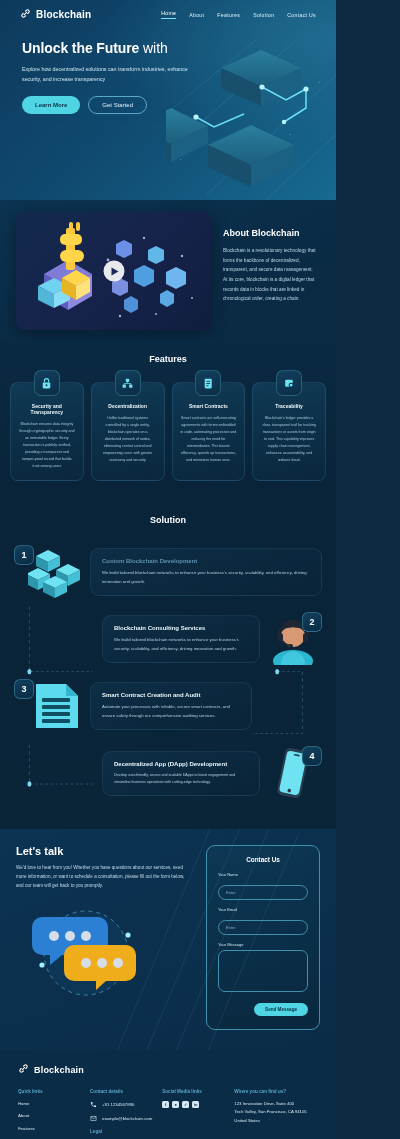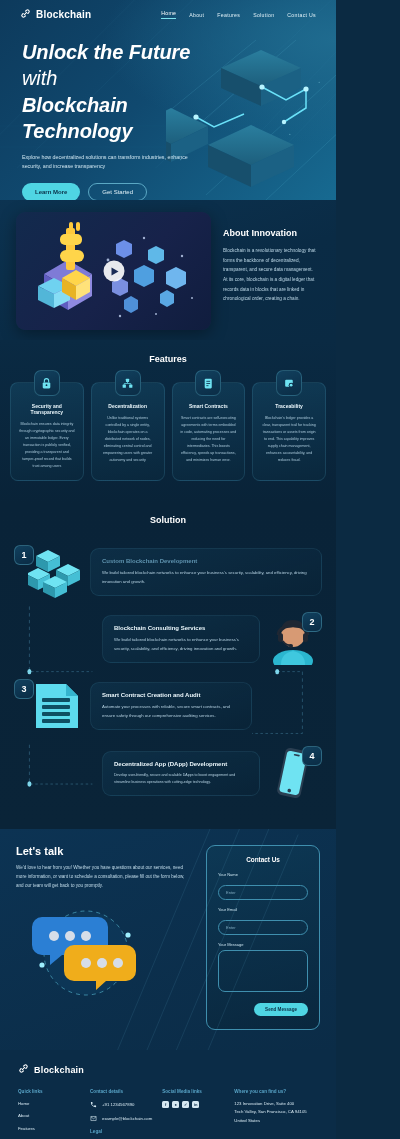--- a/index.html
+++ b/index.html
@@ -18,21 +18,21 @@
       linear-gradient(135deg,#0d3a5c 0%,#10496f 45%,#176a91 100%);}
   .grid-lines{position:absolute;inset:0;opacity:.5;}
   .nav{position:relative;z-index:5;display:flex;align-items:center;justify-content:space-between;
     padding:8px 16px 0 20px;}
   .logo{display:flex;align-items:center;gap:5px;font-size:10px;font-weight:700;letter-spacing:.2px;color:#fff;}
   .logo svg{width:11px;height:11px;}
   .nav-links{display:flex;gap:13px;align-items:center;padding-right:4px;}
   .nav-links a{font-size:5.2px;color:#dff0f7;text-decoration:none;letter-spacing:.3px;}
   .nav-links a.active{color:#fff;border-bottom:1px solid #7fe3ef;padding-bottom:2px;}
   .hero-copy{position:relative;z-index:5;padding:18px 20px 0 22px;max-width:215px;}
-  .hero-copy h1{font-size:20px;line-height:1.32;font-weight:700;color:#fff;letter-spacing:-.1px;font-style:italic;}
+  .hero-copy h1{font-size:14px;line-height:1.32;font-weight:700;color:#fff;letter-spacing:-.1px;}
   .hero-copy h1 .thin{font-weight:400;}
   .hero-copy p{margin-top:8px;font-size:5.3px;line-height:1.85;color:#cfe6f1;max-width:170px;}
   .hero-btns{margin-top:11px;display:flex;gap:8px;}
   .btn-fill{background:#4fd5e3;color:#0a3148;border:none;border-radius:20px;
     padding:5px 13px;font-size:6px;font-weight:600;cursor:pointer;font-family:inherit;}
   .btn-out{background:transparent;color:#dff0f7;border:1px solid #5aa8c4;border-radius:20px;
     padding:5px 13px;font-size:6px;cursor:pointer;font-family:inherit;}
   .hero-art{position:absolute;right:0;top:30px;width:170px;height:170px;z-index:2;}
 
   
@@ -205,21 +205,20 @@
           <circle cx="140" cy="59" r="2.6"></circle>
         <circle cx="30" cy="87" r="2.6"></circle>
           <circle cx="118" cy="92" r="2.2"></circle>
       </g>
     </svg>
 
     <div class="hero-copy">
       <h1>
         <span>Unlock the Future</span>
         <span class="thin">with</span><br>
-        <span>Blockchain Technology</span>
       </h1>
       <p>Explore how decentralized solutions can transform industries, enhance security, and increase transparency</p>
       <div class="hero-btns">
         <button class="btn-fill">Learn More</button>
         <button class="btn-out">Get Started</button>
       </div>
     </div>
   </section>
 
   <section class="about">
@@ -257,21 +256,21 @@
             <circle cx="128" cy="26" r="1.2"></circle>
             <circle cx="166" cy="44" r="1.2"></circle>
           <circle cx="104" cy="104" r="1.2"></circle>
             <circle cx="140" cy="102" r="1"></circle>
             <circle cx="176" cy="86" r="1"></circle>
         </g>
       </svg>
       <div class="play"></div>
     </div>
     <div class="about-text">
-      <h2>About Innovation</h2>
+      <h2>About Blockchain</h2>
       <p>Blockchain is a revolutionary technology that forms the backbone of decentralized, transparent, and secure data management. At its core, blockchain is  a digital ledger that records data in blocks that are linked in chronological order, creating a chain.</p>
     </div>
   </section>
 
   <section class="features">
     <h2 class="sec-title">Features</h2>
     <div class="cards">
 
       <div class="card">
         <div class="card-ico">

